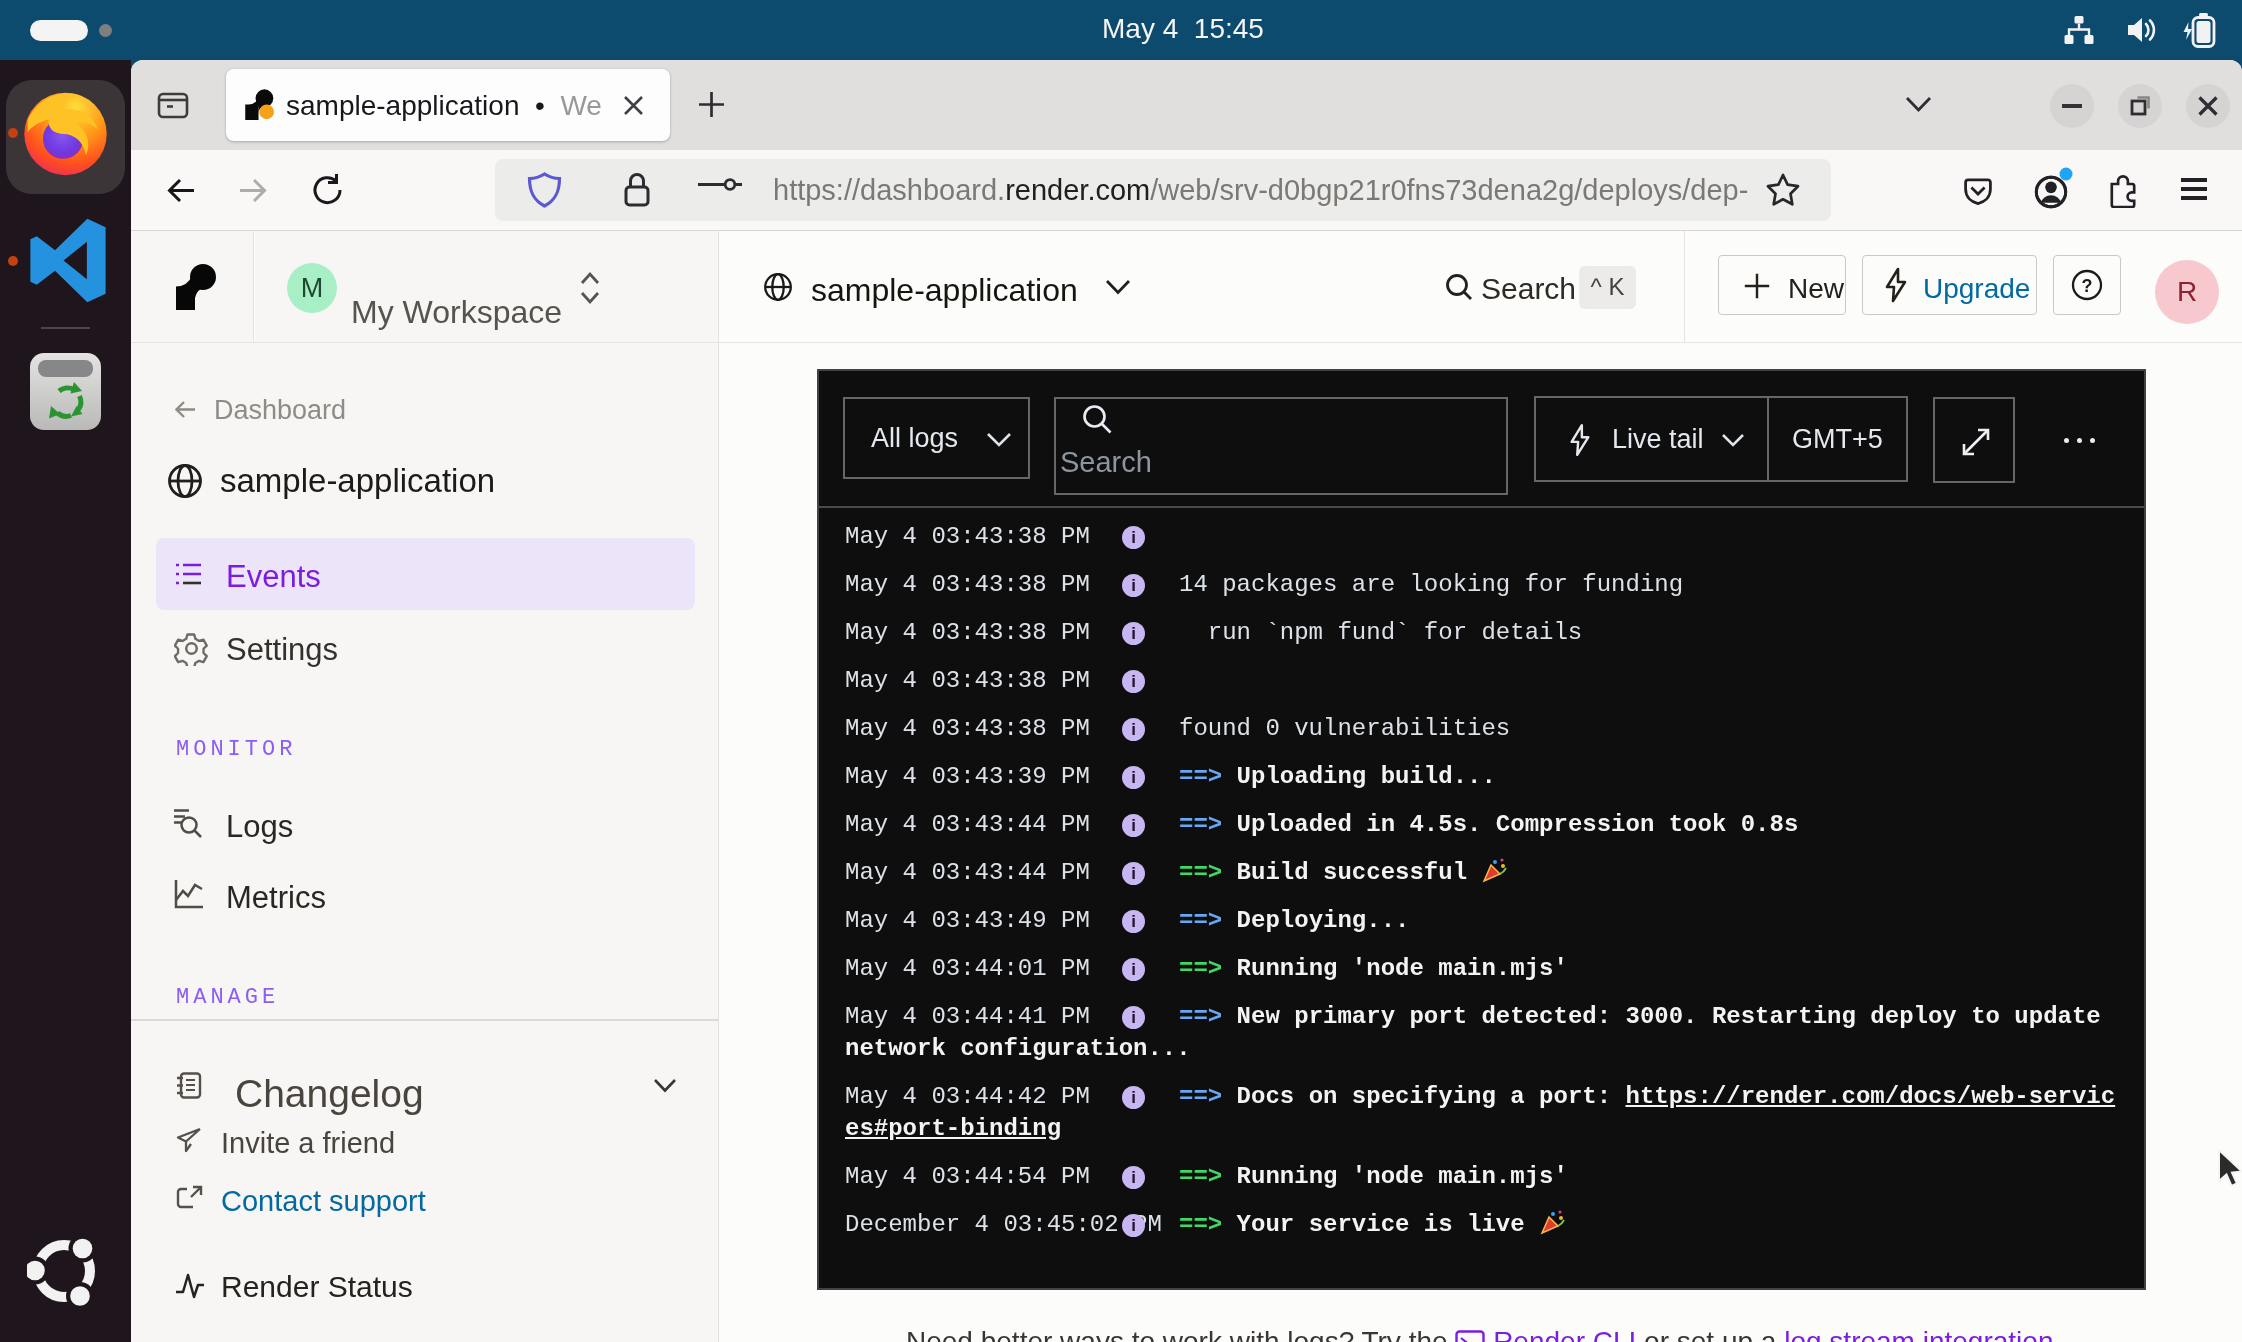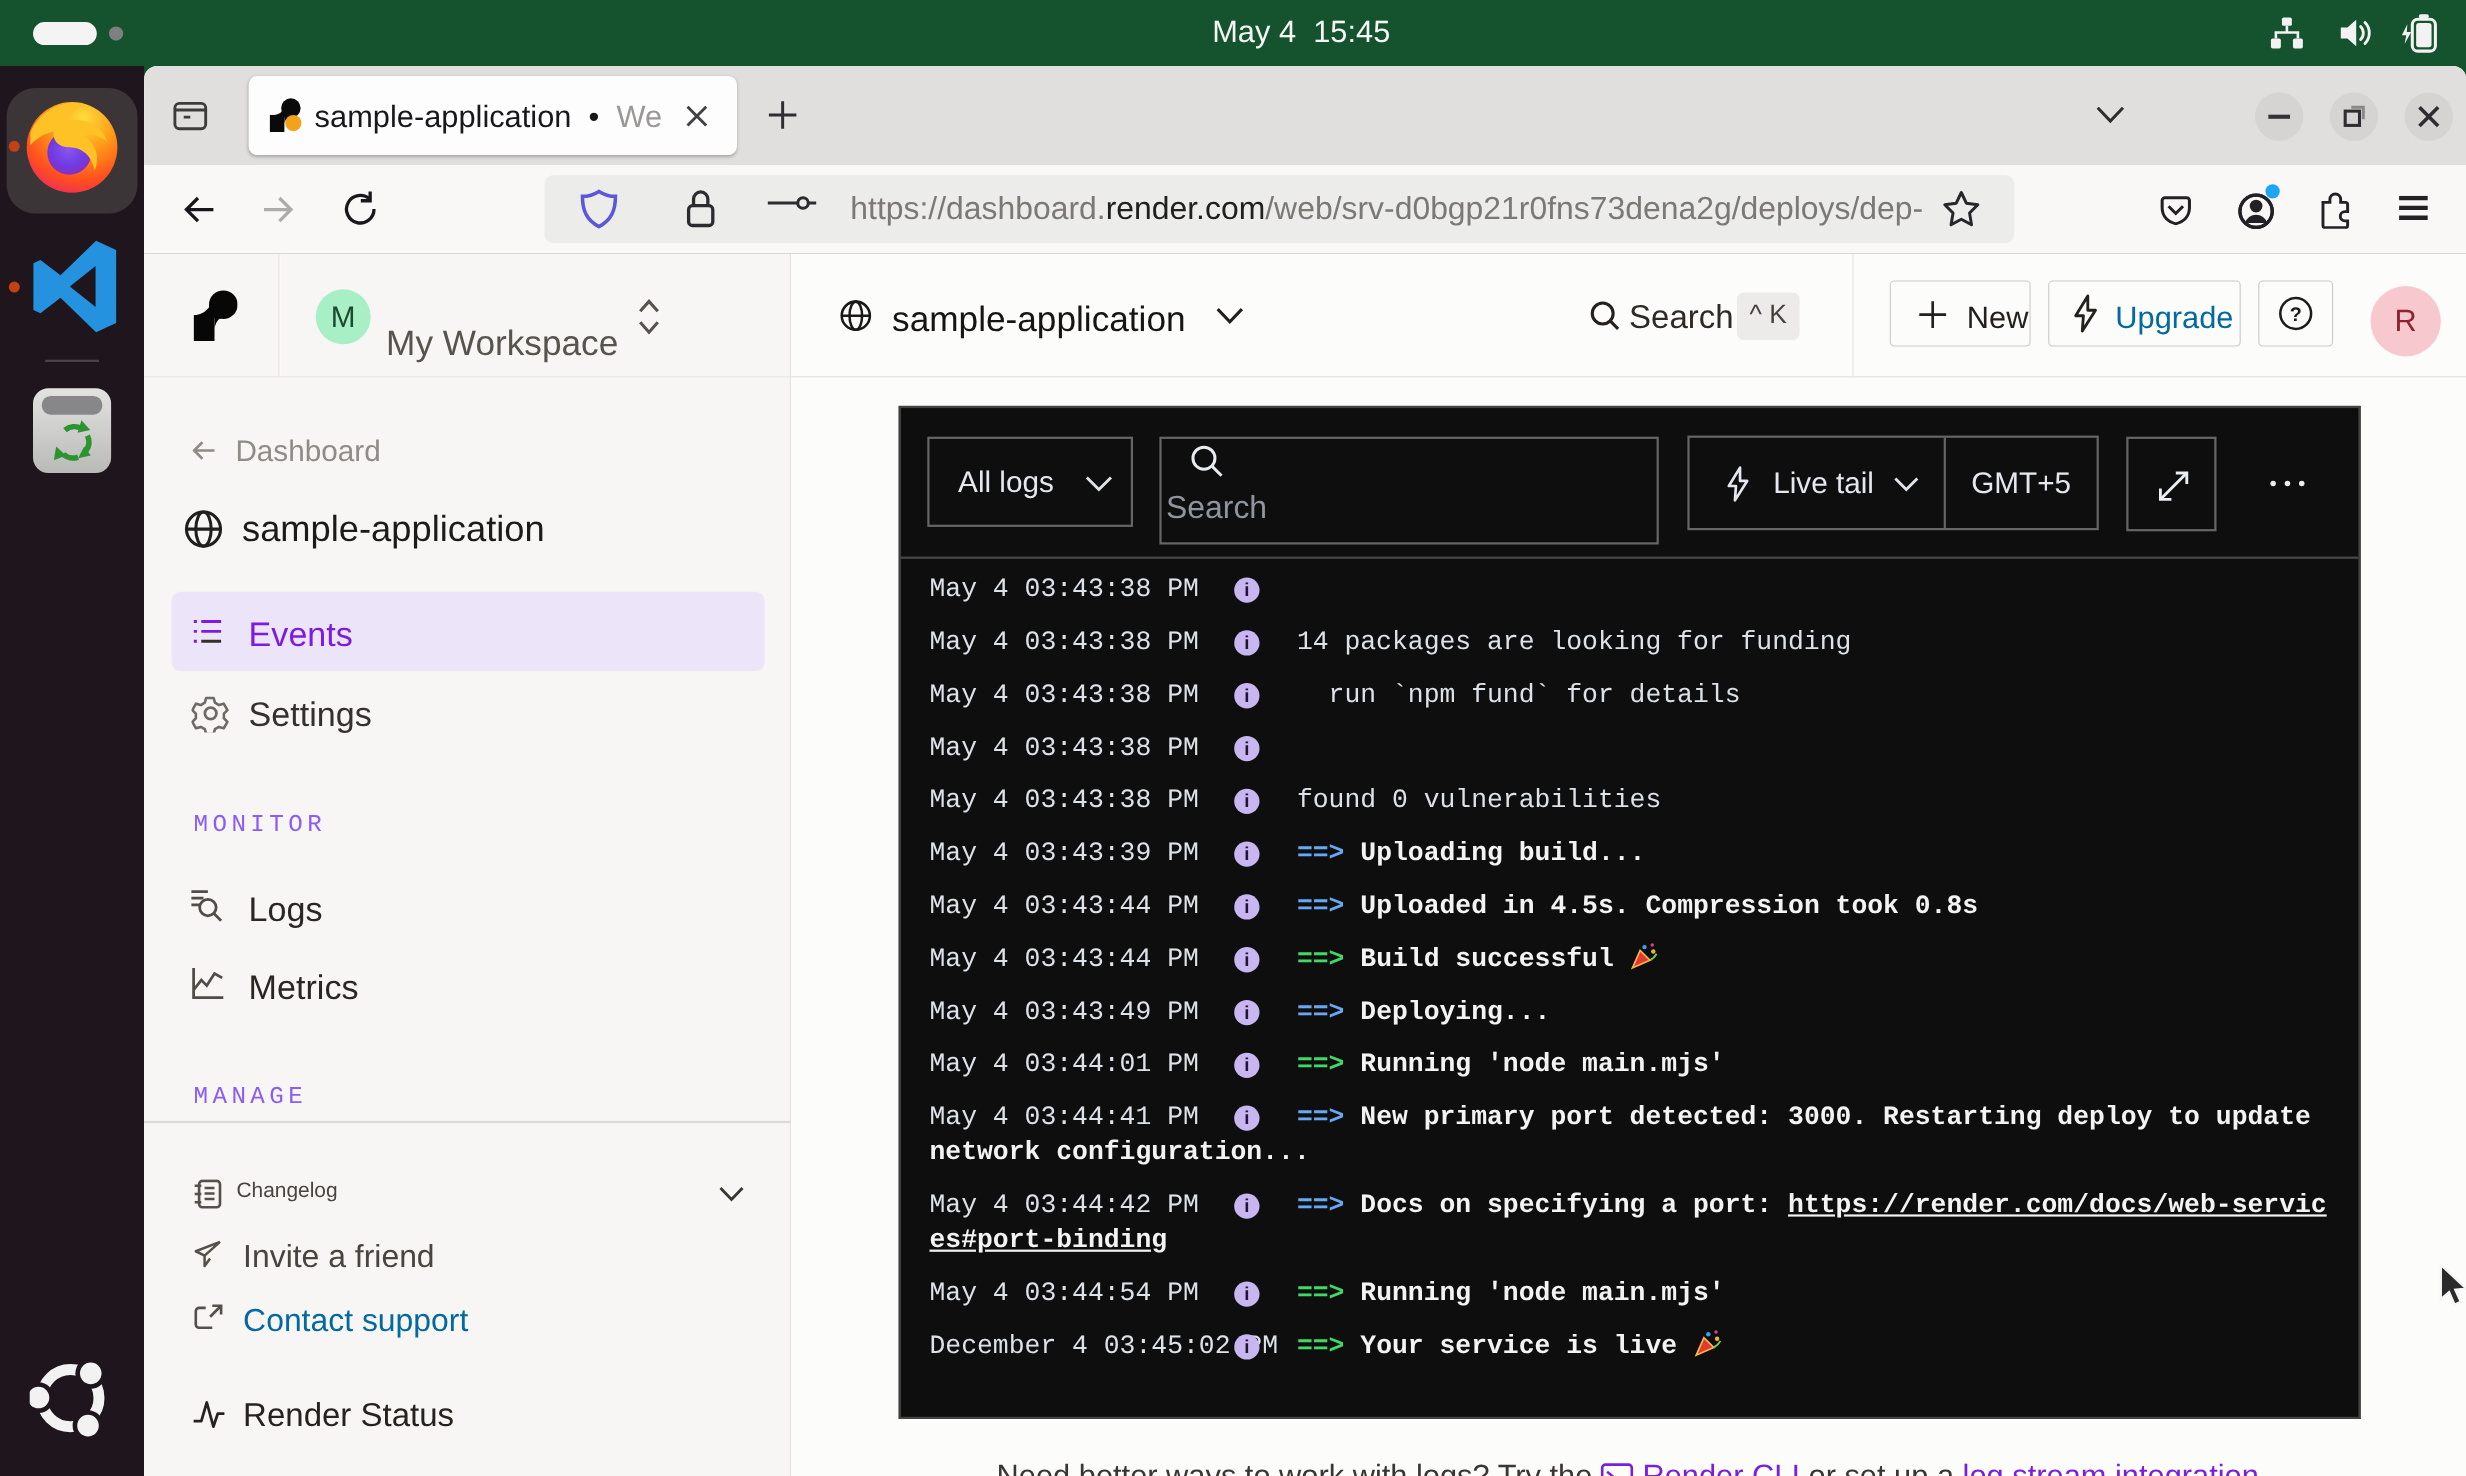--- a/index.html
+++ b/index.html
@@ -1,21 +1,21 @@
 <!DOCTYPE html>
 <html><head>
 <meta charset="utf-8">
 <style>
 * { margin:0; padding:0; box-sizing:border-box; }
 html,body { width:2242px; height:1342px; overflow:hidden; }
 body { font-family:"Liberation Sans", sans-serif; position:relative; background:#fcfcfb; }
 .abs { position:absolute; }
 
 
-#topbar { position:absolute; left:0; top:0; width:2242px; height:78px; background:#14532d; }
+#topbar { position:absolute; left:0; top:0; width:2242px; height:78px; background:#0c4a6e; }
 #pill { position:absolute; left:30px; top:20px; width:58px; height:21px; background:#f4f4f4; border-radius:11px; }
 #pilldot { position:absolute; left:99px; top:24px; width:13px; height:13px; background:#7f7f7f; border-radius:50%; }
 #clock { position:absolute; left:1102px; top:0; height:60px; line-height:58px; color:#f5f5f5; font-size:28px; white-space:pre; }
 
 
 #dock { position:absolute; left:0; top:60px; width:131px; height:1282px; background:#1e161c; }
 #fxtile { position:absolute; left:6px; top:20px; width:119px; height:114px; background:#3b3537; border-radius:26px; }
 .dockdot { position:absolute; left:8px; width:10px; height:10px; border-radius:50%; background:#c44113; }
 #trash { position:absolute; left:30px; top:293px; width:71px; height:77px; border-radius:14px; background:linear-gradient(180deg,#e3e3e1,#b9b9b7); }
 #trashlid { position:absolute; left:8px; top:7px; width:55px; height:17px; border-radius:8px; background:#87878a; }
@@ -308,21 +308,21 @@
       <path d="M2 22 L9 13 L14 18 L21 7 L28 11" stroke="#504c46" stroke-width="2.5" fill="none"></path>
     </svg>
     <div class="abs" style="left:95px;top:649px;font-size:31px;color:#2a2722;">Metrics</div>
     <div class="seclabel" style="top:754px;">MANAGE</div>
     <div class="abs" style="left:0px;top:788px;width:588px;height:2px;background:#dcdad8;"></div>
     <svg class="abs" style="left:45px;top:841px" width="26" height="27" viewBox="0 0 26 27">
       <rect x="5" y="1.5" width="19" height="24" rx="3" fill="none" stroke="#55504a" stroke-width="2.4"></rect>
       <path d="M10 8 H19 M10 13 H19 M10 18 H19" stroke="#55504a" stroke-width="2.2"></path>
       <path d="M1 6 H7 M1 13.5 H7 M1 21 H7" stroke="#55504a" stroke-width="2.4"></path>
     </svg>
-    <div class="abs" style="left:84px;top:841px;font-size:19px;color:#49443e;">Changelog</div>
+    <div class="abs" style="left:104px;top:841px;font-size:39px;color:#49443e;">Changelog</div>
     <svg class="abs" style="left:522px;top:847px" width="24" height="15" viewBox="0 0 24 15">
       <path d="M2 2 L12 12.5 L22 2" stroke="#3a3731" stroke-width="2.6" fill="none"></path>
     </svg>
     <svg class="abs" style="left:45px;top:896px" width="26" height="26" viewBox="0 0 26 26">
       <path d="M24 2 L2 10.5 L10 14.5 L24 2 M10 14.5 L10 24 L15 17" fill="none" stroke="#55504a" stroke-width="2.3" stroke-linejoin="round"></path>
     </svg>
     <div class="abs" style="left:90px;top:896px;font-size:29px;color:#49443e;">Invite a friend</div>
     <svg class="abs" style="left:45px;top:954px" width="27" height="27" viewBox="0 0 27 27">
       <path d="M25 10 V22 a3 3 0 0 1 -3 3 H5 a3 3 0 0 1 -3-3 V7 a3 3 0 0 1 3-3 H14" fill="none" stroke="#55504a" stroke-width="2.4" opacity="0"></path>
       <path d="M2 6 H2 M11 4 H5 a3 3 0 0 0 -3 3 V19 M2 19 a0 0 0 0 0 0 0 M2 19 a3 3 0 0 0 3 3 H17" fill="none" stroke="#55504a" stroke-width="2.4"></path>

